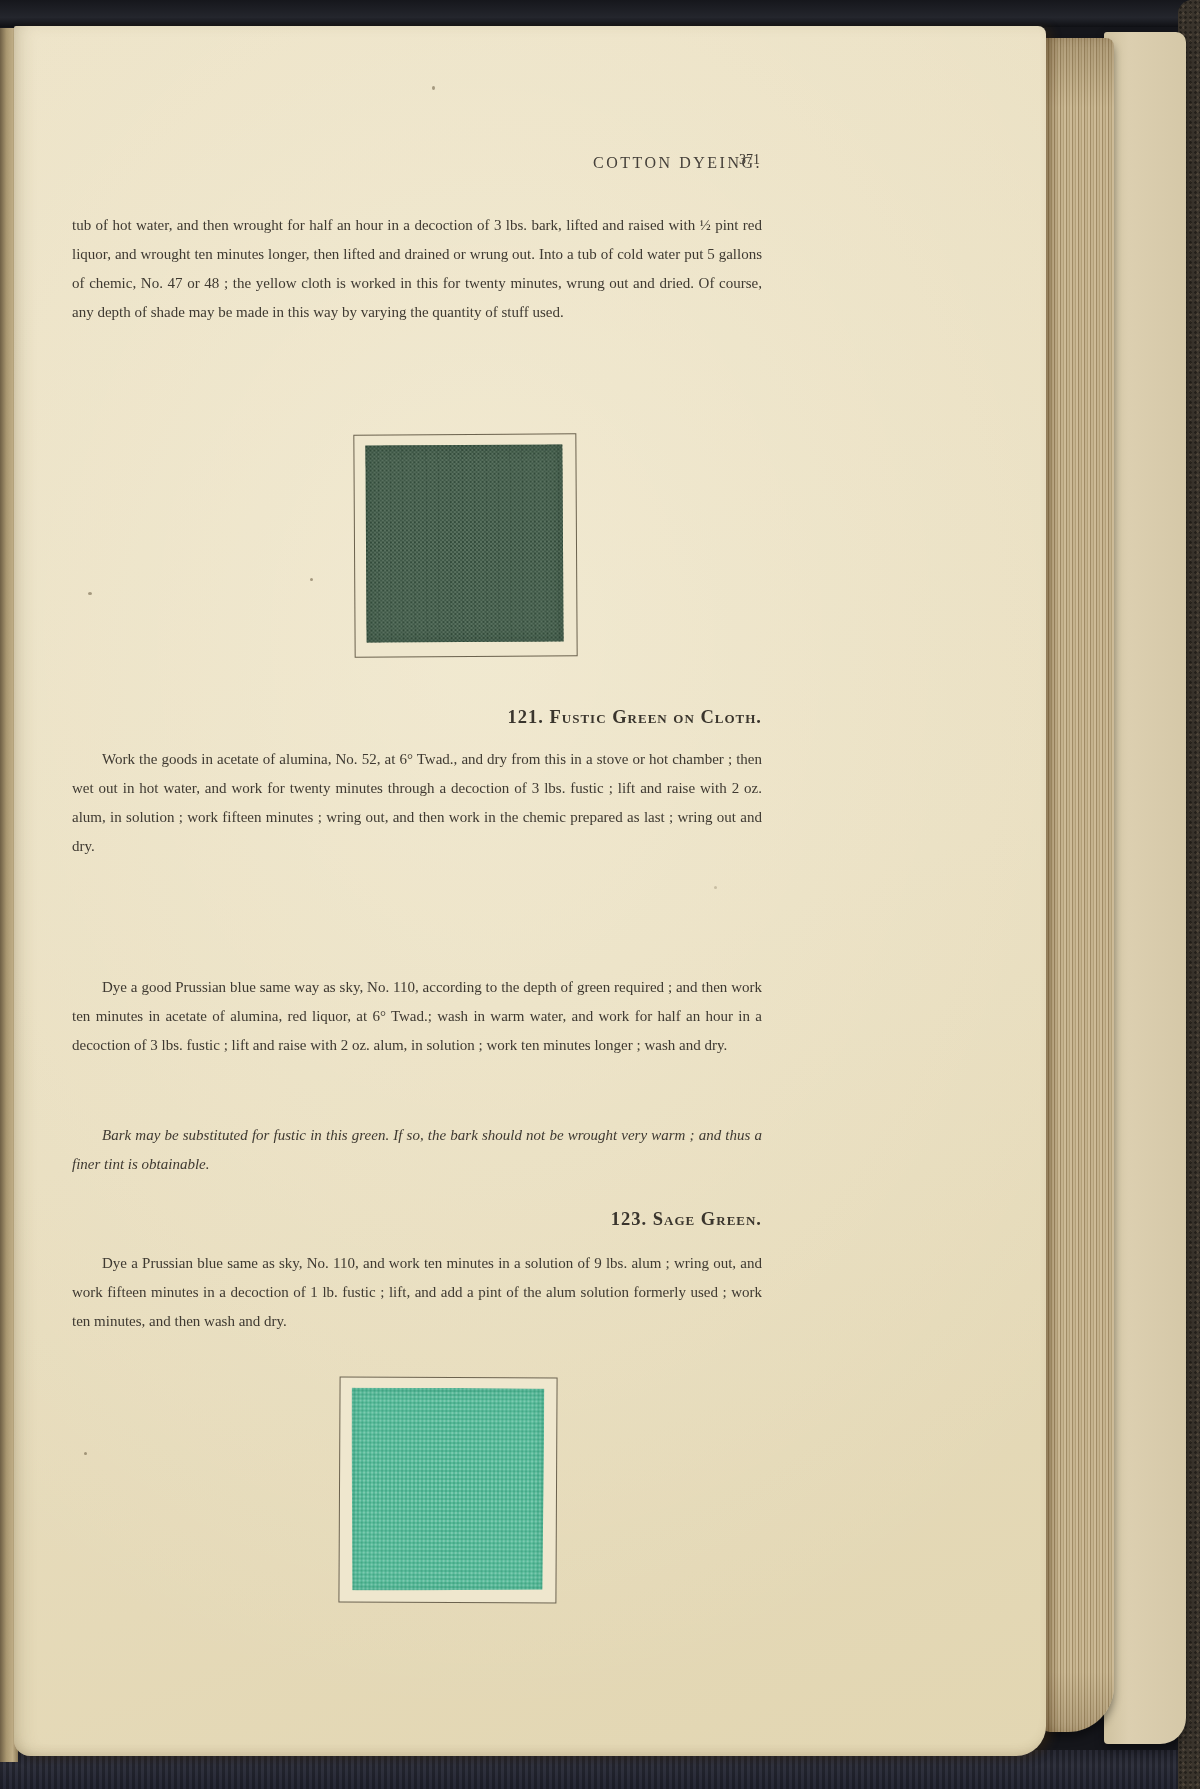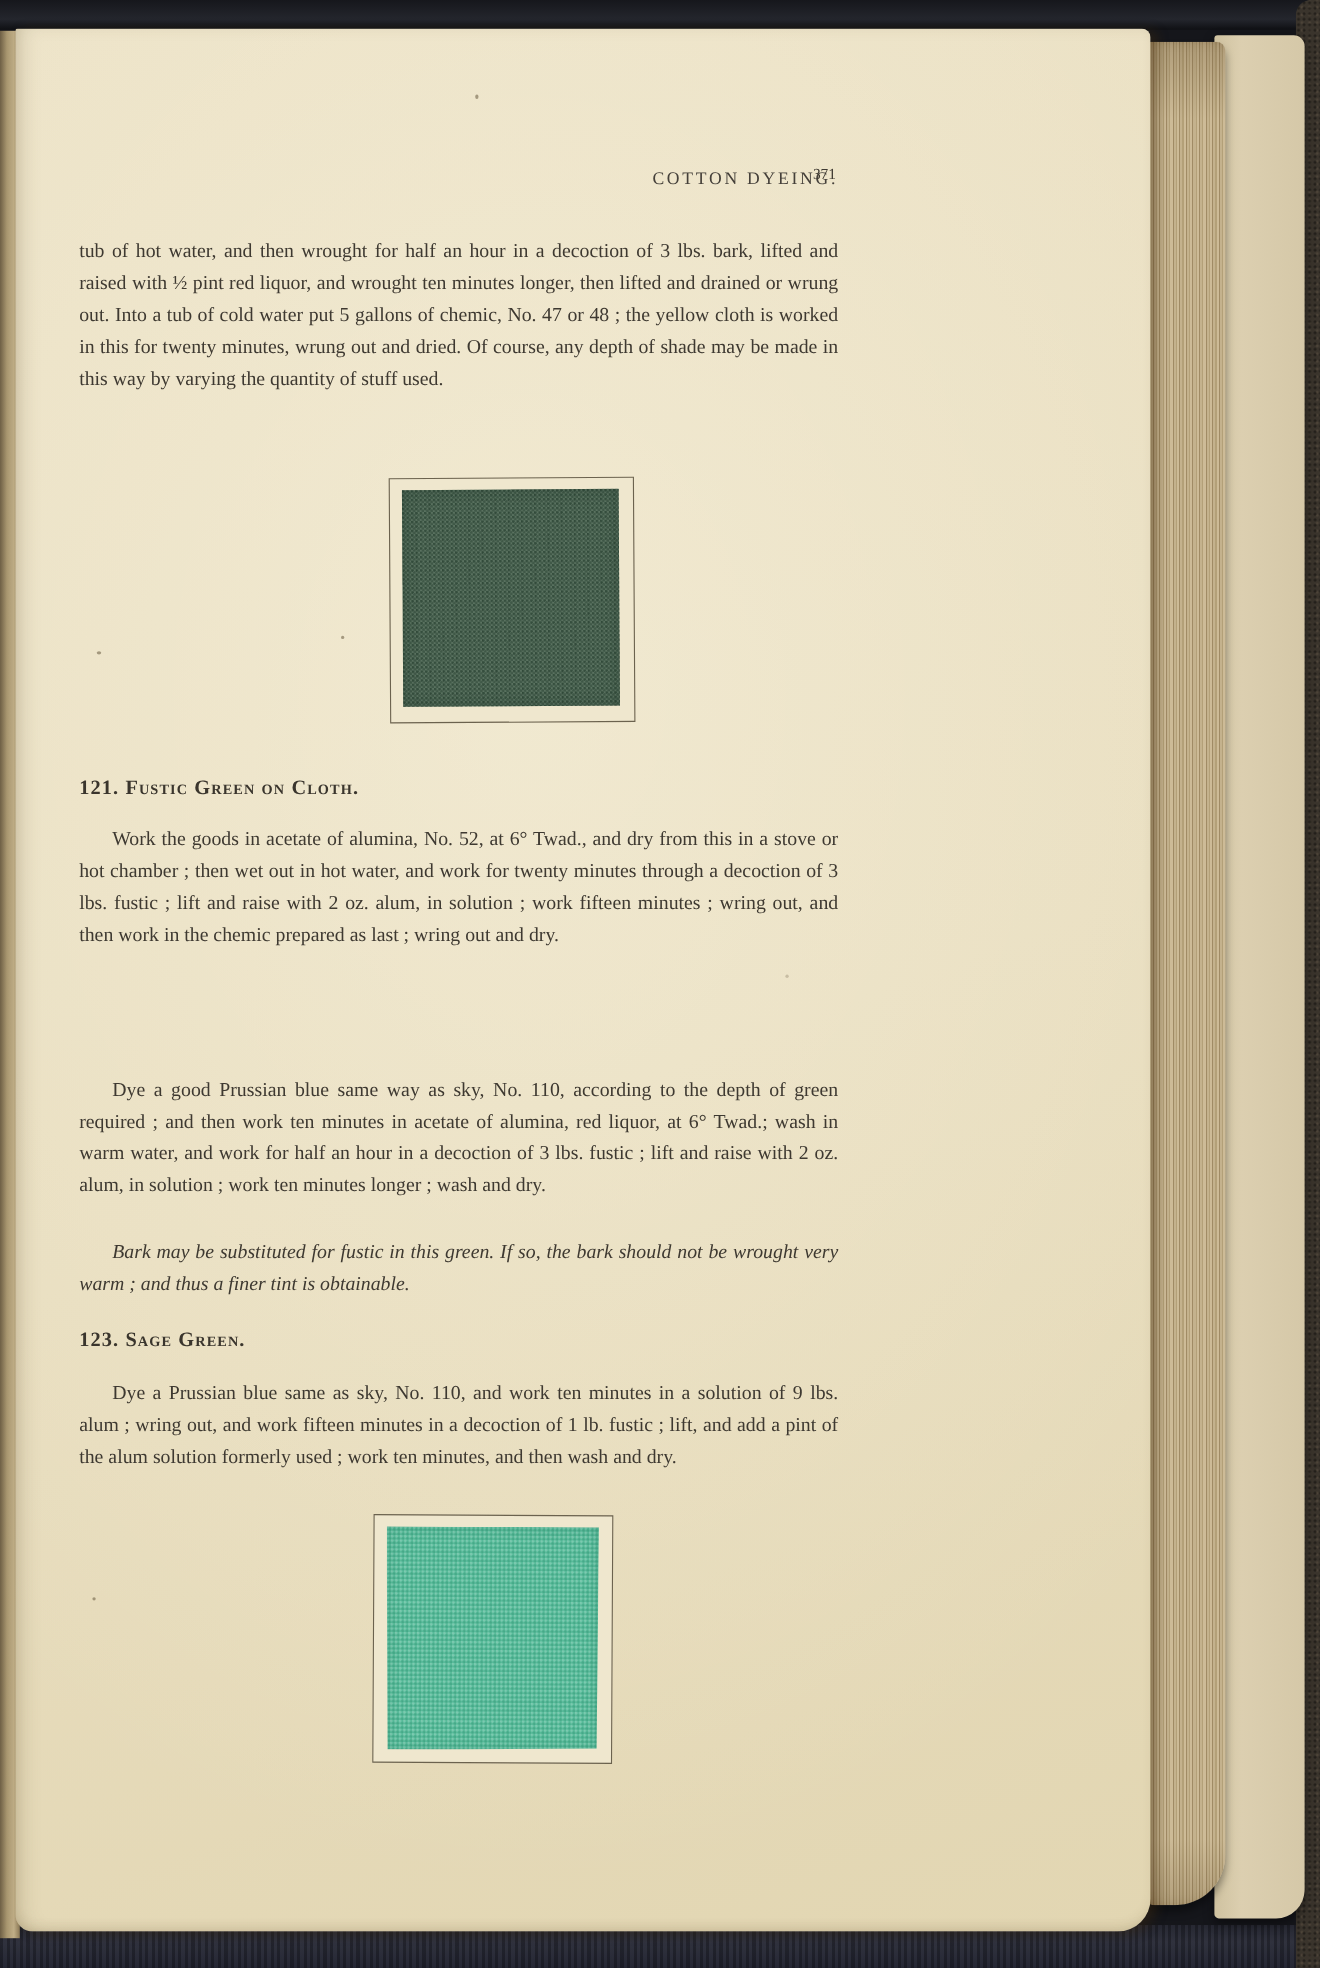--- a/index.html
+++ b/index.html
@@ -46,30 +46,30 @@
     box-shadow:6px 2px 10px rgba(70,45,15,.35),inset 12px 0 20px -10px rgba(95,75,40,.28),inset 0 -6px 14px -8px rgba(95,75,40,.30);
     color:#3e3931;}
   .speck{position:absolute;border-radius:50%;background:rgba(90,75,50,.5);}
 
   
   .header-row{position:absolute;left:58px;top:128px;width:690px;height:26px;}
   .running-header{position:absolute;left:0;right:0;text-align:right;
     font-size:16px;letter-spacing:2.5px;color:#45403a;}
   .page-number{position:absolute;right:2px;top:-2px;font-size:14px;color:#3e3931;}
 
-  .para{position:absolute;left:58px;width:690px;font-size:18px;line-height:29px;
+  .para{position:absolute;left:58px;width:690px;font-size:15px;line-height:29px;
     text-align:justify;color:#3e3931;}
   .para.indent{text-indent:30px;}
   .p-intro{top:170px;}
   .p-121{top:704px;}
   .p-122a{top:932px;font-family:Liberation Serif, serif;}
   .p-122b{top:1080px;font-style:italic;}
   .p-123{top:1208px;}
 
-  .sec-heading{position:absolute;left:58px;width:690px;text-align:left;
+  .sec-heading{position:absolute;left:58px;width:690px;text-align:right;
     font-size:18.5px;font-variant:small-caps;letter-spacing:1px;color:#3a352d;}
   .h-121{top:666px;}
   .h-122{top:890px;}
   .h-123{top:1168px;}
 
   
   .swatch{position:absolute;border:1px solid rgba(84,74,55,.85);
     background:#efe7ce;box-sizing:border-box;}
   .swatch .fabric{position:absolute;}
   .swatch-1{left:340px;top:408px;width:223px;height:223px;transform:rotate(-.35deg);}

